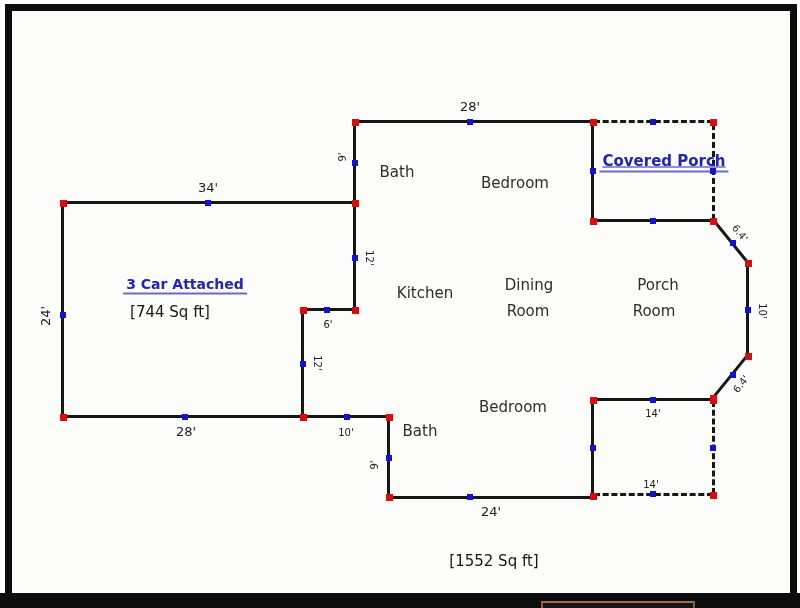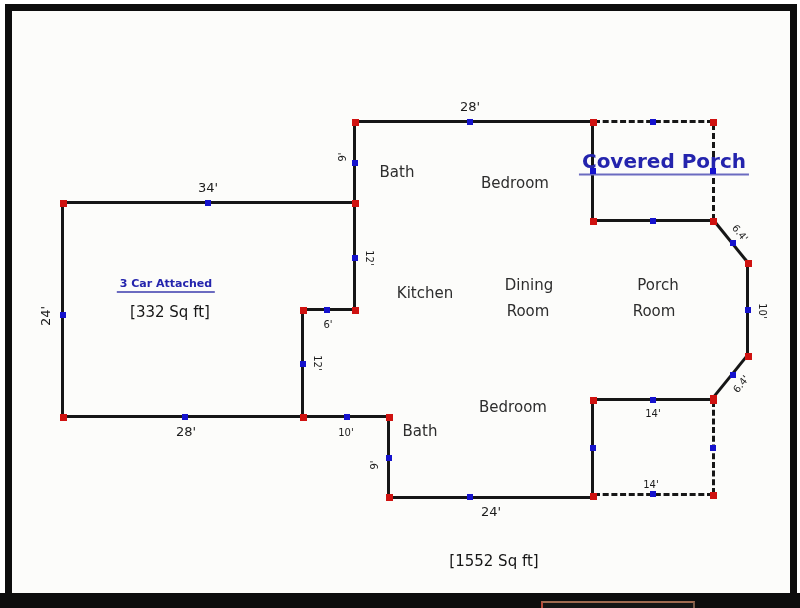--- a/index.html
+++ b/index.html
@@ -131,18 +131,18 @@
   <div class="room" style="left:397px;top:172px;">Bath</div>
   <div class="room" style="left:515px;top:183px;">Bedroom</div>
   <div class="room" style="left:425px;top:293px;">Kitchen</div>
   <div class="room" style="left:529px;top:285px;">Dining</div>
   <div class="room" style="left:528px;top:311px;">Room</div>
   <div class="room" style="left:658px;top:285px;">Porch</div>
   <div class="room" style="left:654px;top:311px;">Room</div>
   <div class="room" style="left:513px;top:407px;">Bedroom</div>
   <div class="room" style="left:420px;top:431px;">Bath</div>
 
-  <div class="area" style="left:166px;top:285px;font-size:11px;text-align:right;">3 Car Attached</div>
-  <div class="sqft" style="left:170px;top:312px;">[332 Sq ft]</div>
-  <div class="area" style="left:664px;top:162px;font-size:20px;">Covered Porch</div>
+  <div class="area" style="left:185px;top:285px;font-size:14px;text-align:right;">3 Car Attached</div>
+  <div class="sqft" style="left:170px;top:312px;">[744 Sq ft]</div>
+  <div class="area" style="left:664px;top:162px;font-size:15px;text-decoration:underline;">Covered Porch</div>
   <div class="sqft" style="left:494px;top:561px;">[1552 Sq ft]</div>
 
 </div>
 
 </body></html>

